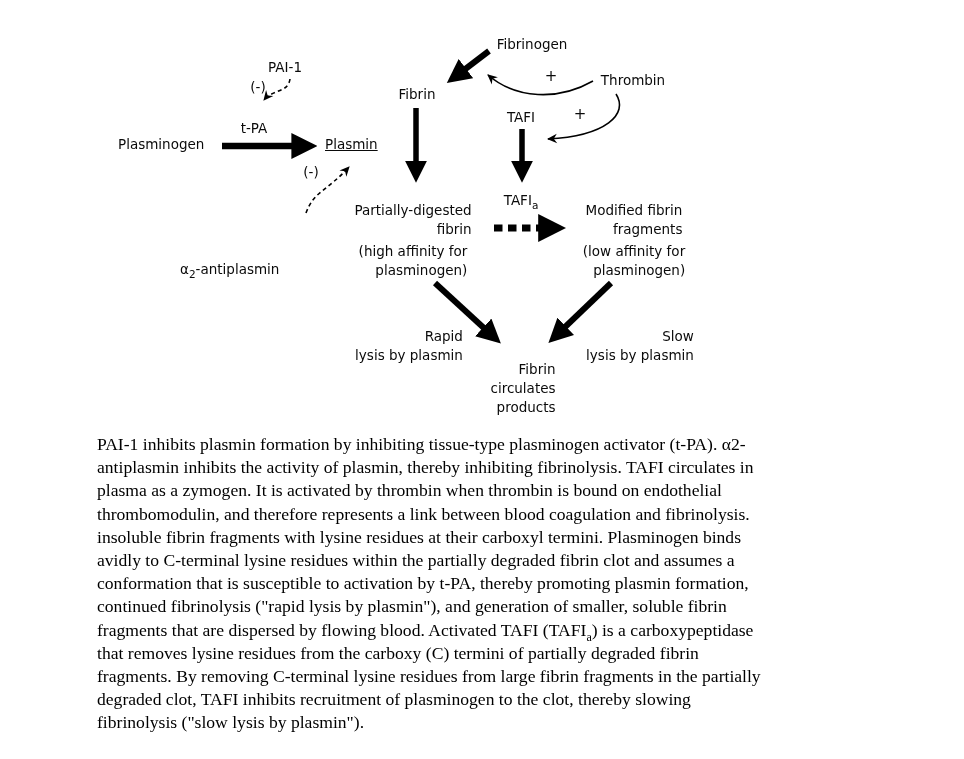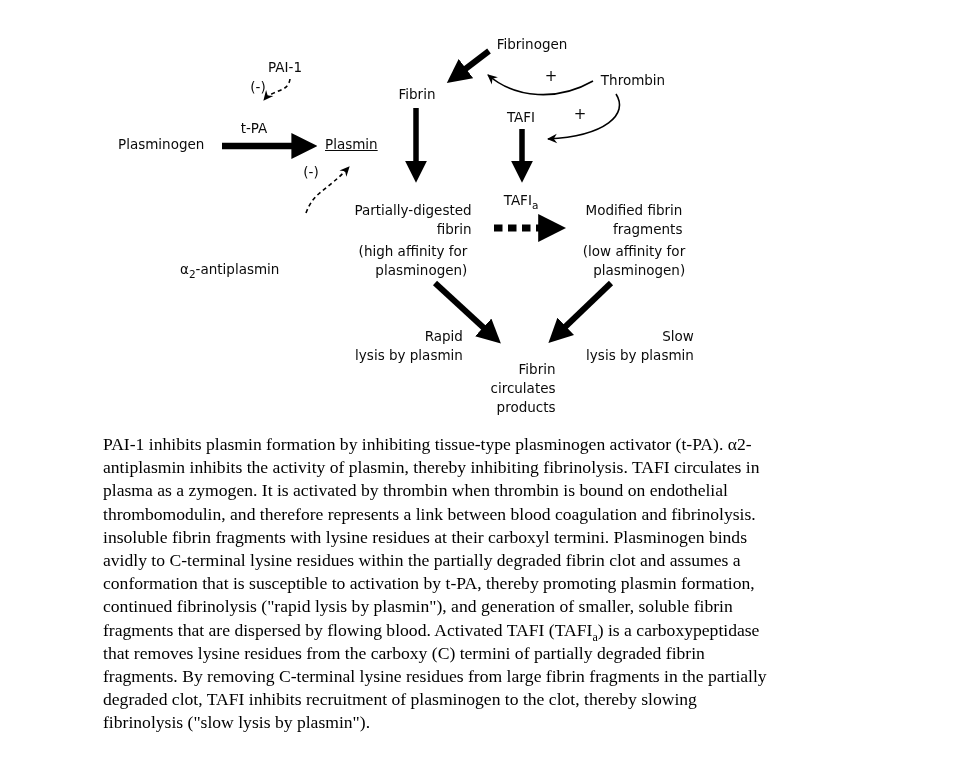--- a/index.html
+++ b/index.html
@@ -14,21 +14,21 @@
   sub.s  { font-size:10.5px; line-height:0; }
 
   
   #arrows { position:absolute; left:0; top:0; }
   .thick  { stroke:#000; fill:none; }
   .thin   { stroke:#000; fill:none; stroke-width:1.6; }
   .dash-thin  { stroke-dasharray:4,3.2; }
   .dash-thick { stroke-dasharray:8.5,5.5; }
 
   
-  #paragraph { position:absolute; left:103px; top:433px; width:775px;
+  #paragraph { position:absolute; left:97px; top:433px; width:775px;
                font-family:"Liberation Serif", serif; font-size:17.6px;
                line-height:23.2px; color:#000; }
   .pline { white-space:nowrap; }
   .pline sub { font-size:12px; line-height:0; }
 </style>
 </head>
 <body>
 
 <div id="canvas">
 

